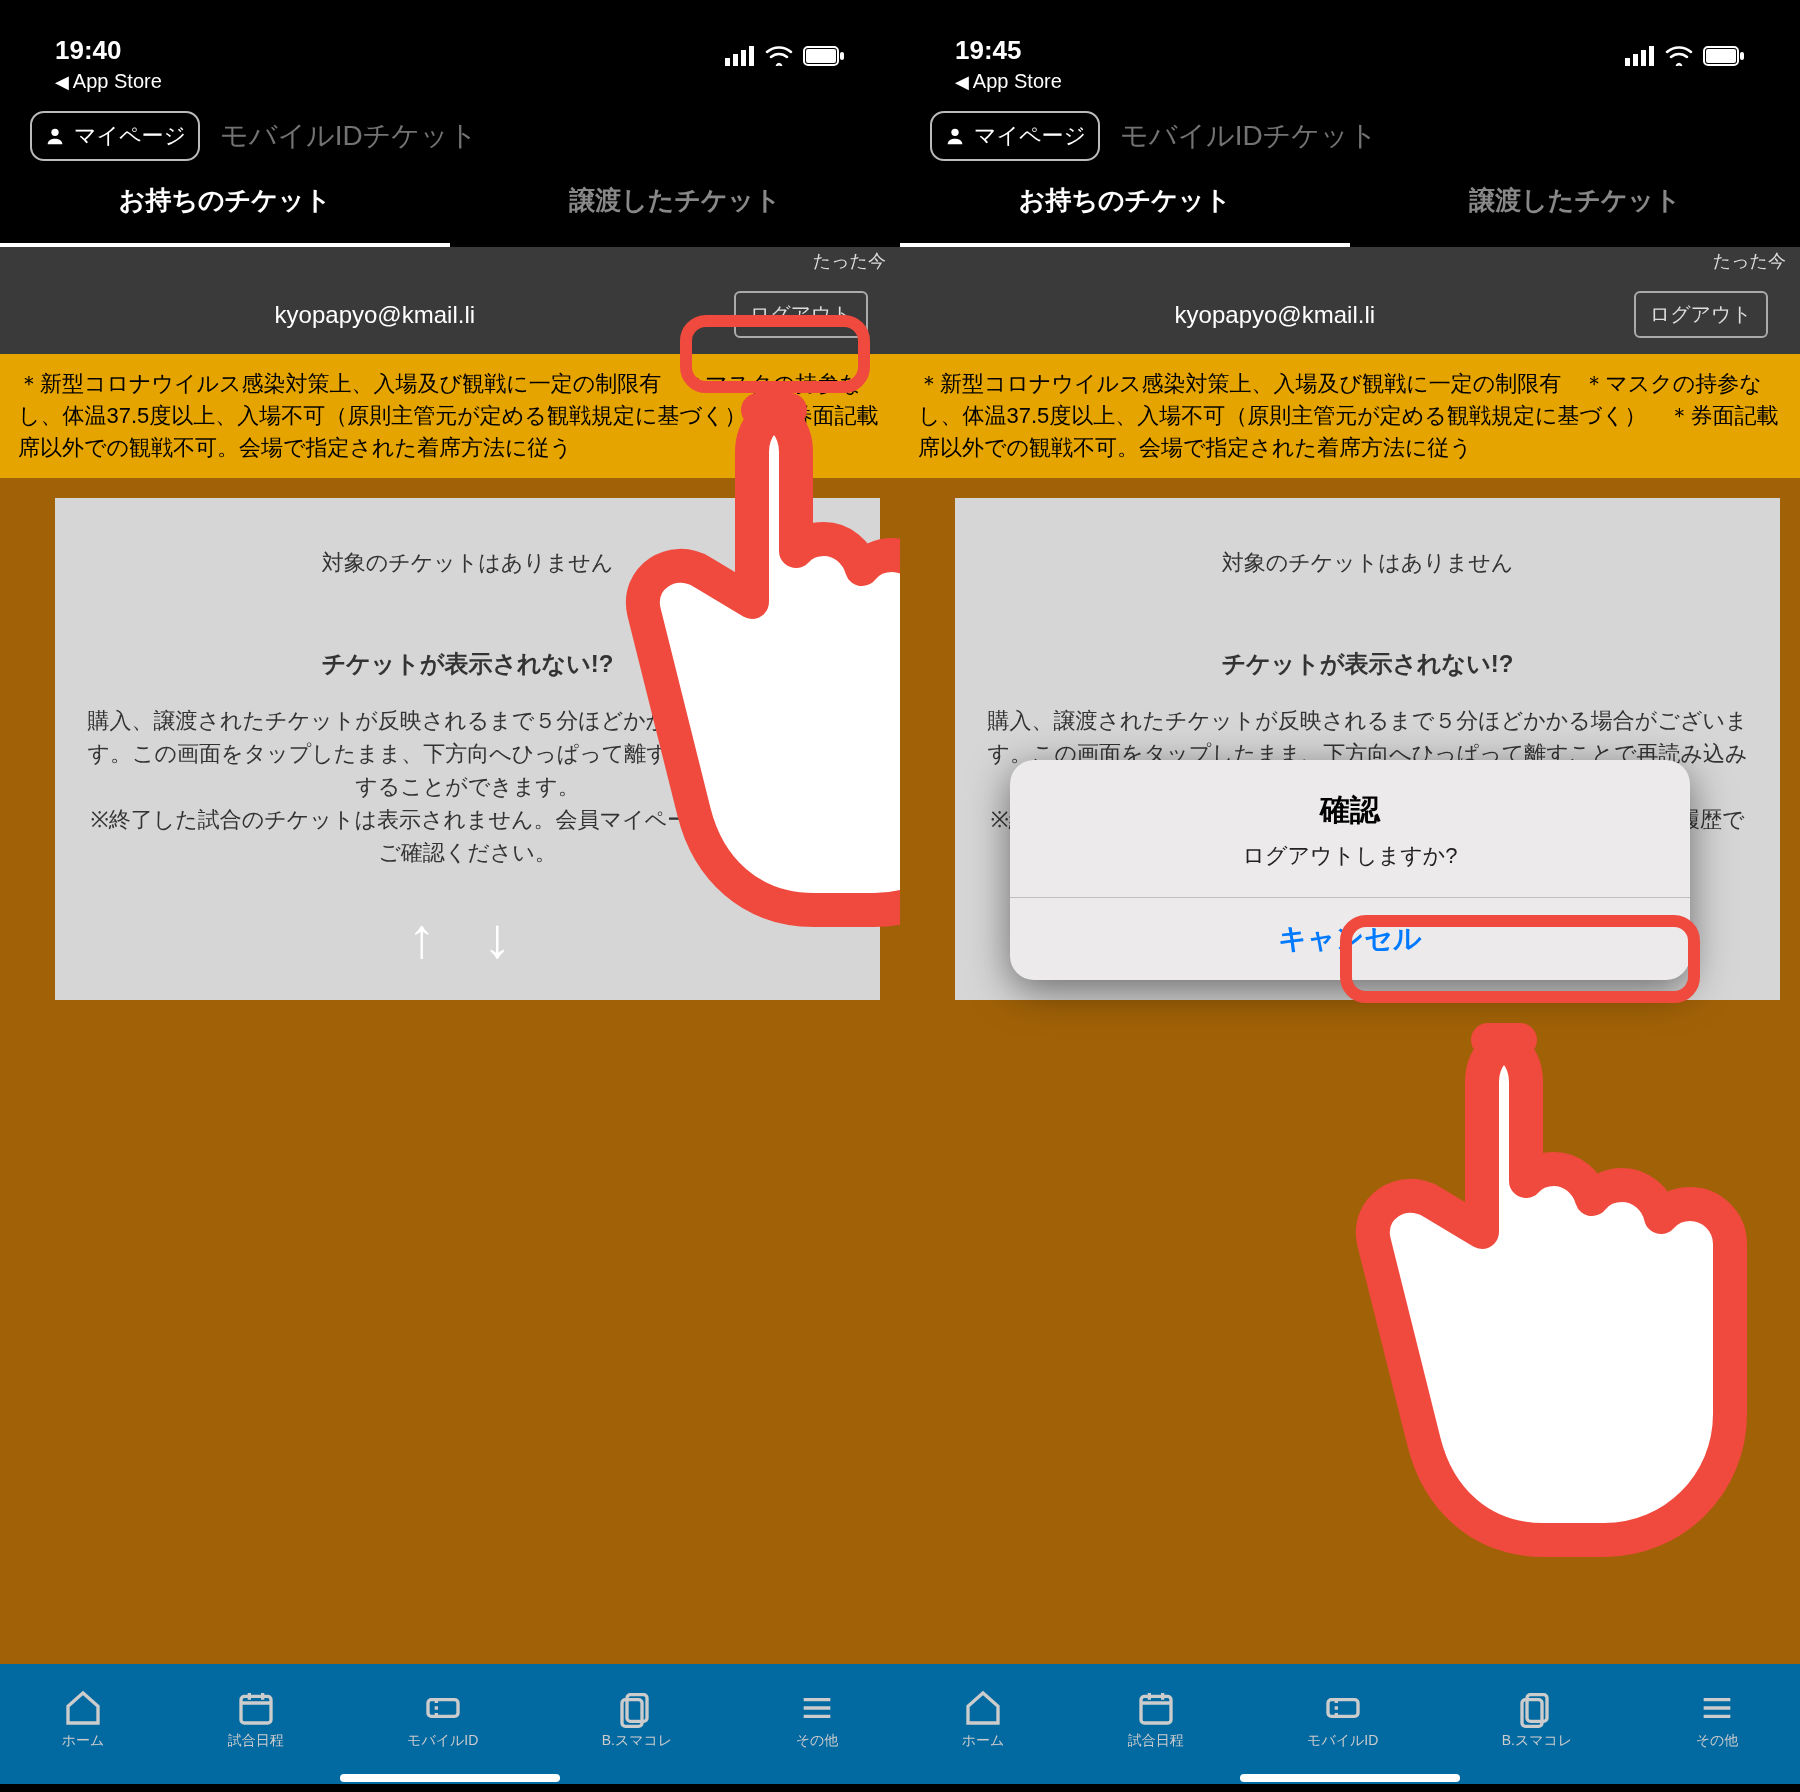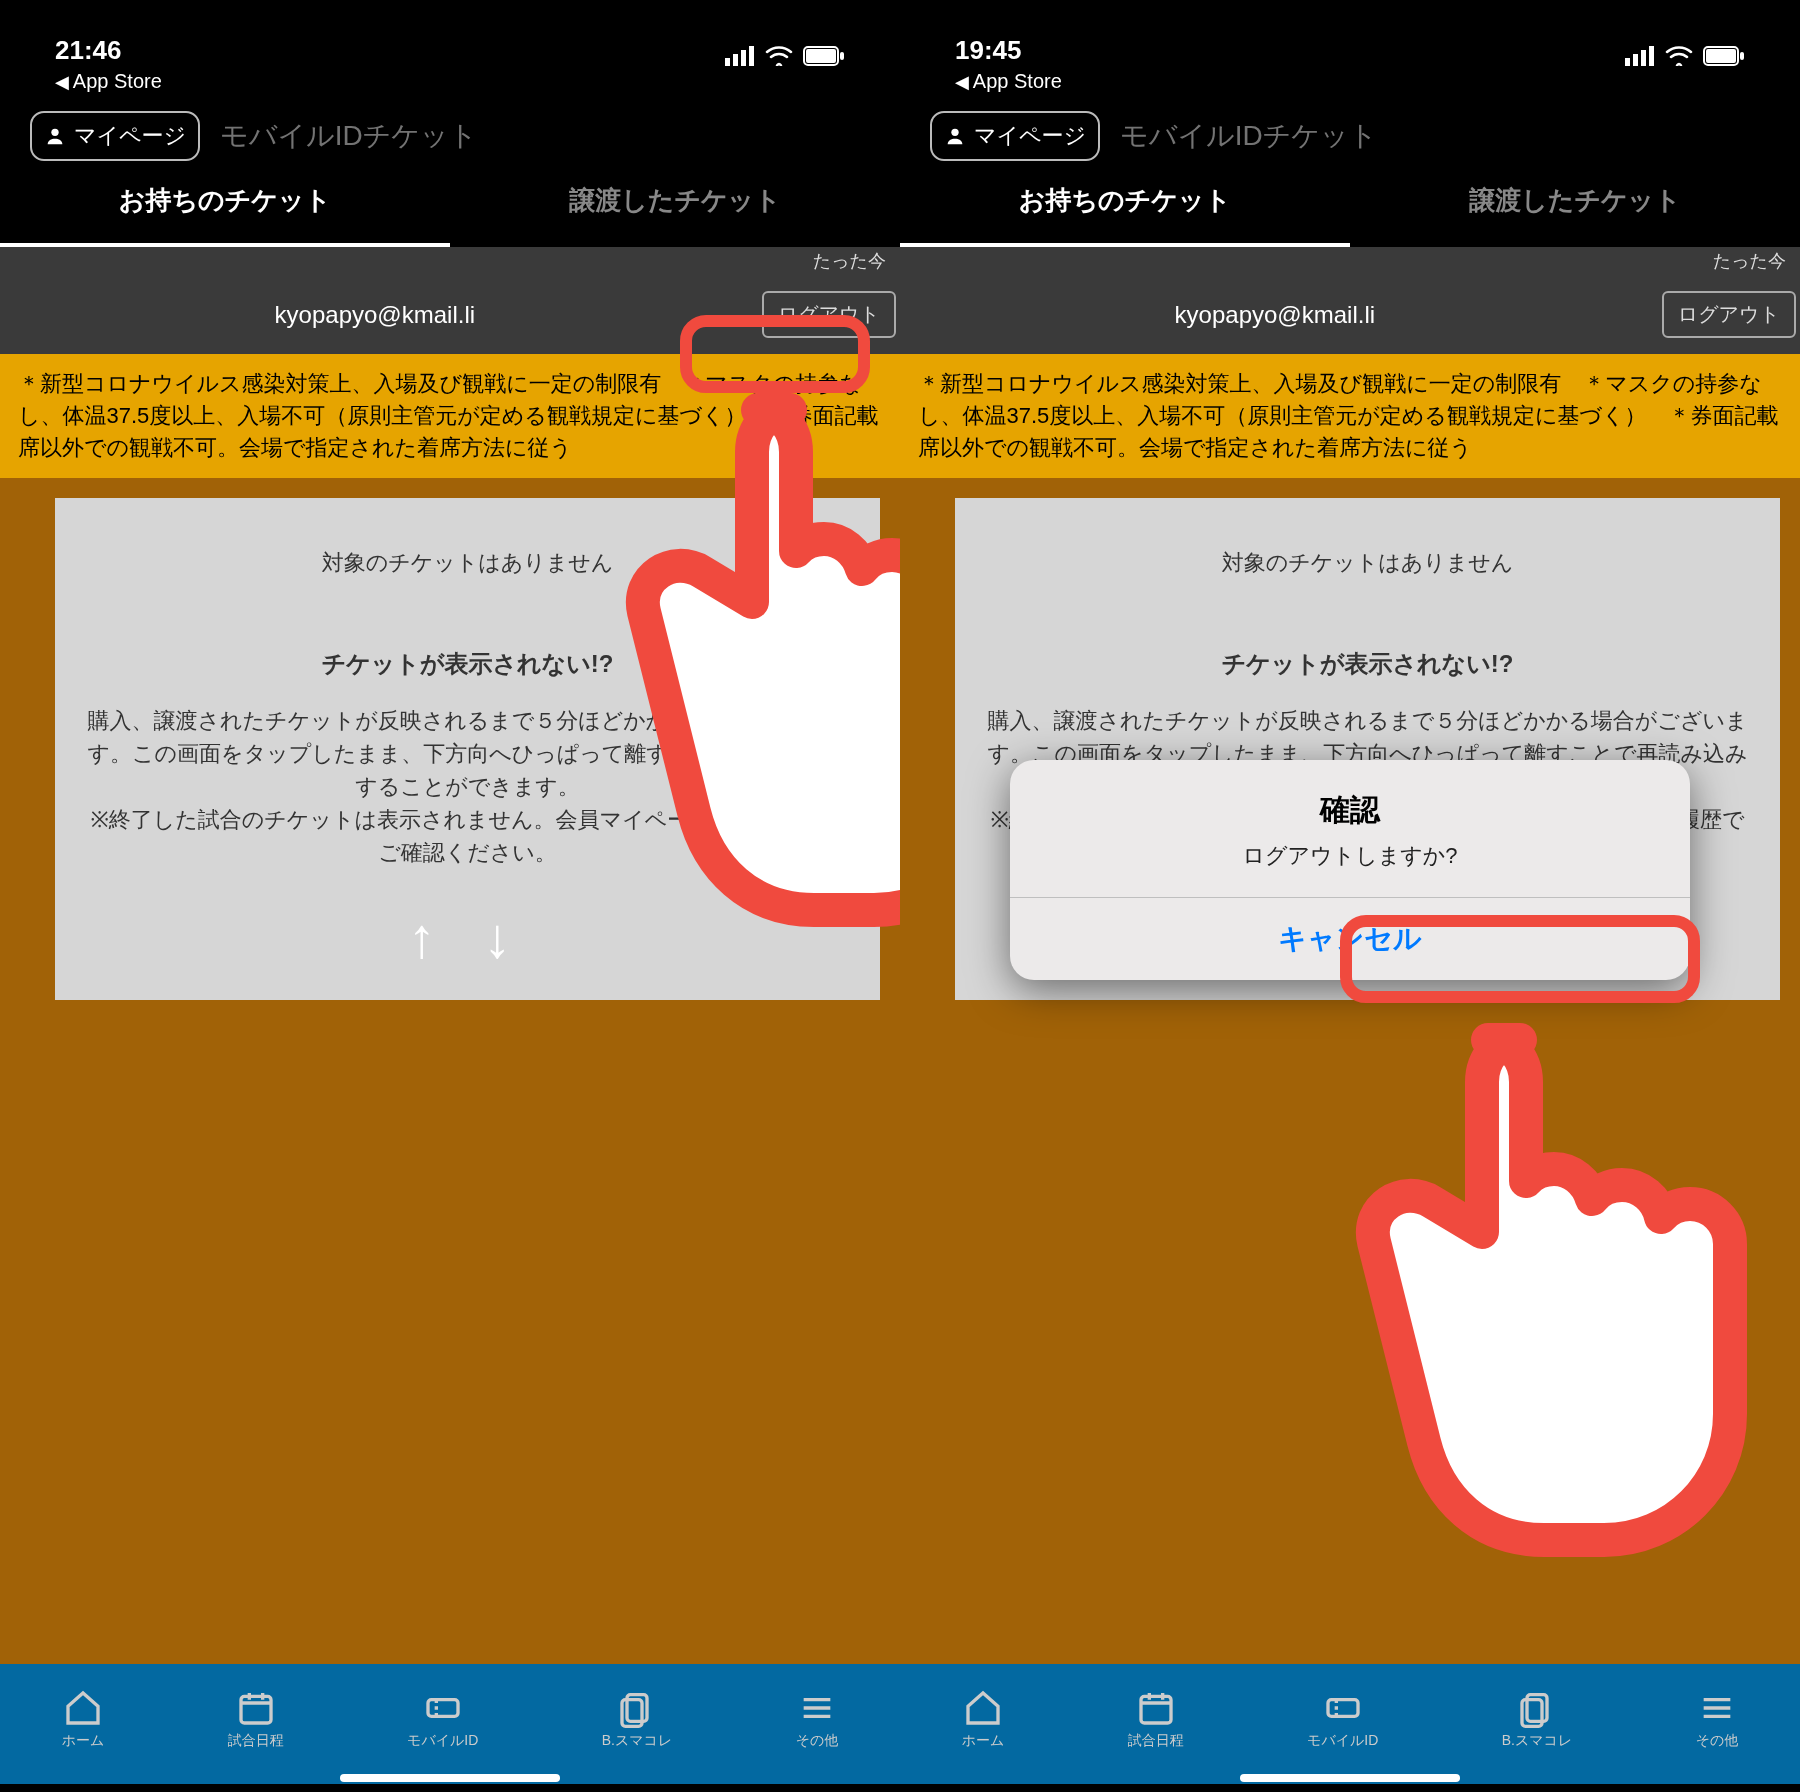--- a/index.html
+++ b/index.html
@@ -25,21 +25,21 @@
   .header-title { color: #737373; font-size: 28px; font-weight: 400; }
 
   
   .tabs { display: flex; }
   .tab { flex: 1; text-align: center; color: #888; font-size: 26px; font-weight: 600; padding: 14px 0 25px 0; border-bottom: 4px solid transparent; background: #000;}
   .tab.active { color: #fff; border-bottom-color: #fff; }
 
   
   .content { flex: 1; background: #a16207; display: flex; flex-direction: column; }
   .just-now-row { background: #3a3a3a; color: #ddd; font-size: 18px; text-align: right; padding: 2px 14px; }
-  .email-row { background: #3a3a3a; display: flex; align-items: center; justify-content: flex-end; gap: 16px; padding: 16px 4px; }
+  .email-row { background: #3a3a3a; display: flex; align-items: center; justify-content: flex-end; gap: 16px; padding: 16px 32px; }
   .email-text { color: #fff; font-size: 24px; flex: 1; text-align: center; }
   .logout-btn { border: 2px solid #aaa; color: #ddd; background: transparent; font-size: 20px; padding: 8px 14px; border-radius: 6px; }
 
   
   .notice { background: #e6a400; color: #000; font-size: 22px; line-height: 1.45; padding: 14px 18px; }
 
   
   .card-wrap { padding: 20px; }
   .card { background: #d6d6d6; border-radius: 0; padding: 40px 30px 30px 30px; color: #333; text-align: center; margin-left: 35px; }
   .card .no-tickets { font-size: 22px; margin-bottom: 70px; margin-top: 10px;}
@@ -72,21 +72,21 @@
   .hand svg { display:block; }
 </style>
 </head>
 <body>
 
 <div class="phones">
 
   <div class="phone">
 
     <div class="status-bar">
-      <span>21:46</span>
+      <span>19:40</span>
       <span class="status-right">
         <span class="bars">
           <svg width="30" height="20" viewBox="0 0 30 20">
               <rect x="0" y="12" width="5" height="8" fill="#fff"></rect>
               <rect x="8" y="8" width="5" height="12" fill="#fff"></rect>
               <rect x="16" y="4" width="5" height="16" fill="#fff"></rect>
               <rect x="24" y="0" width="5" height="20" fill="#fff"></rect>
             </svg>
         </span>
         <span class="wifi">

